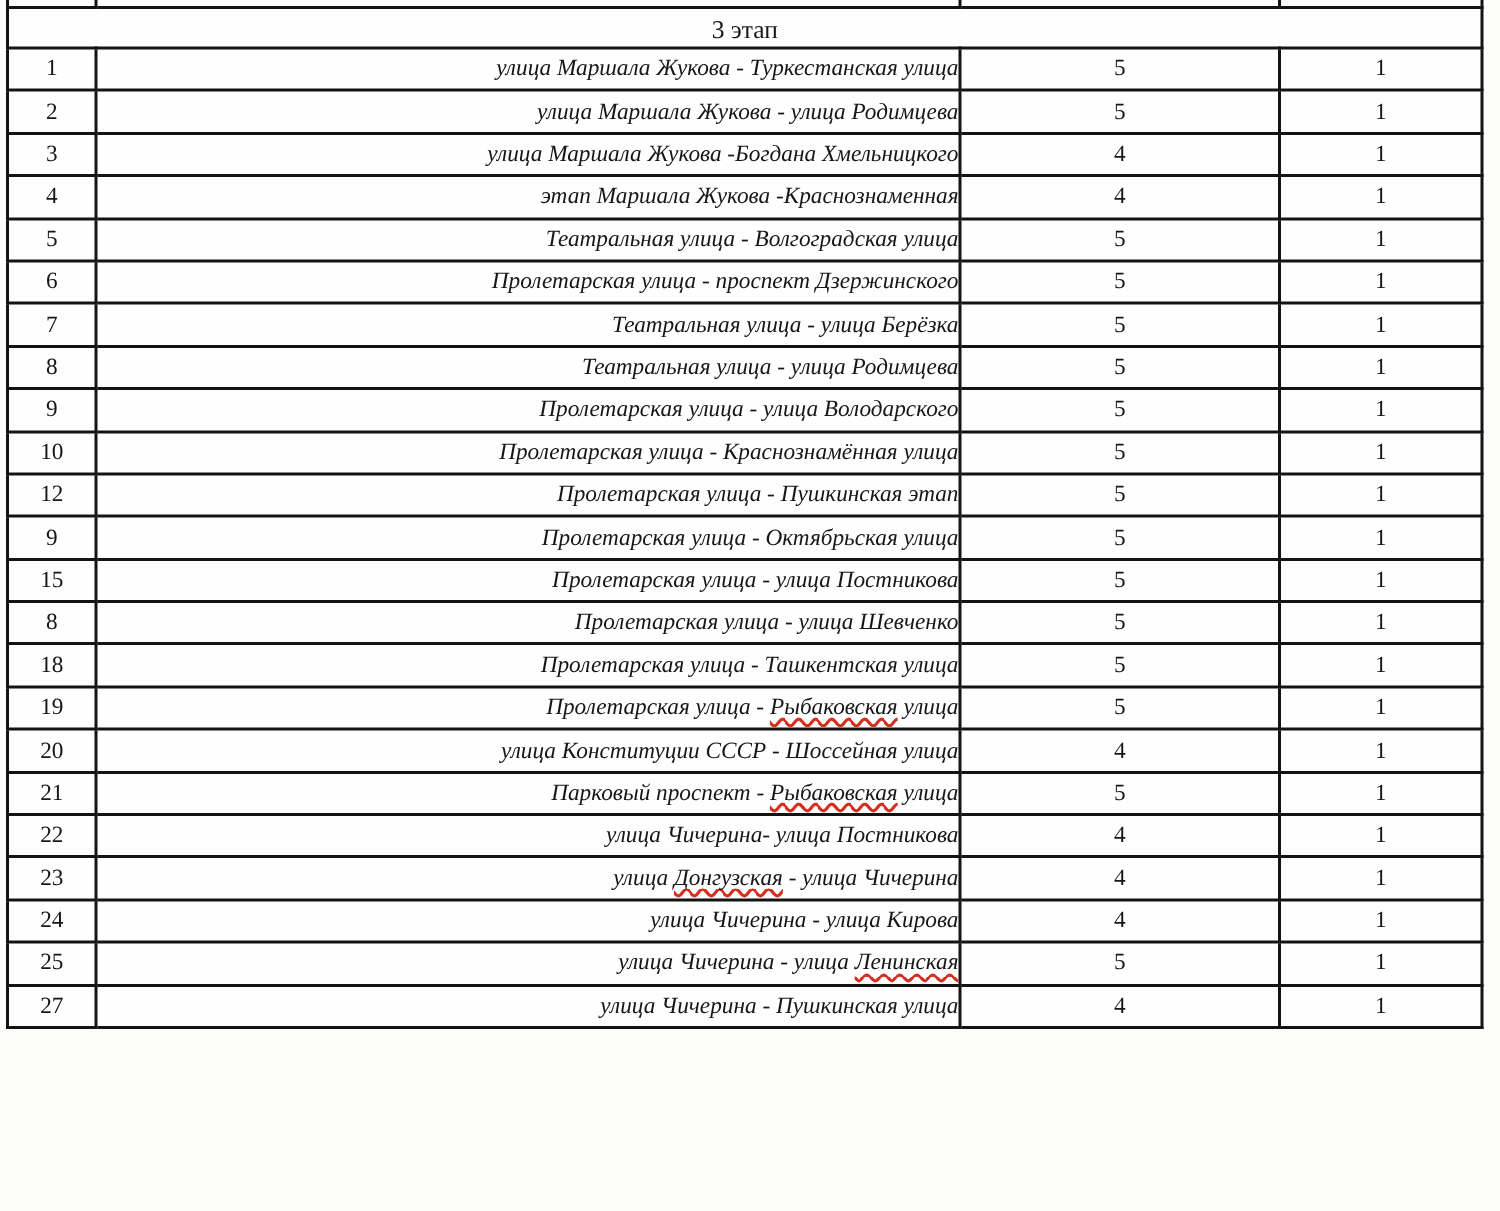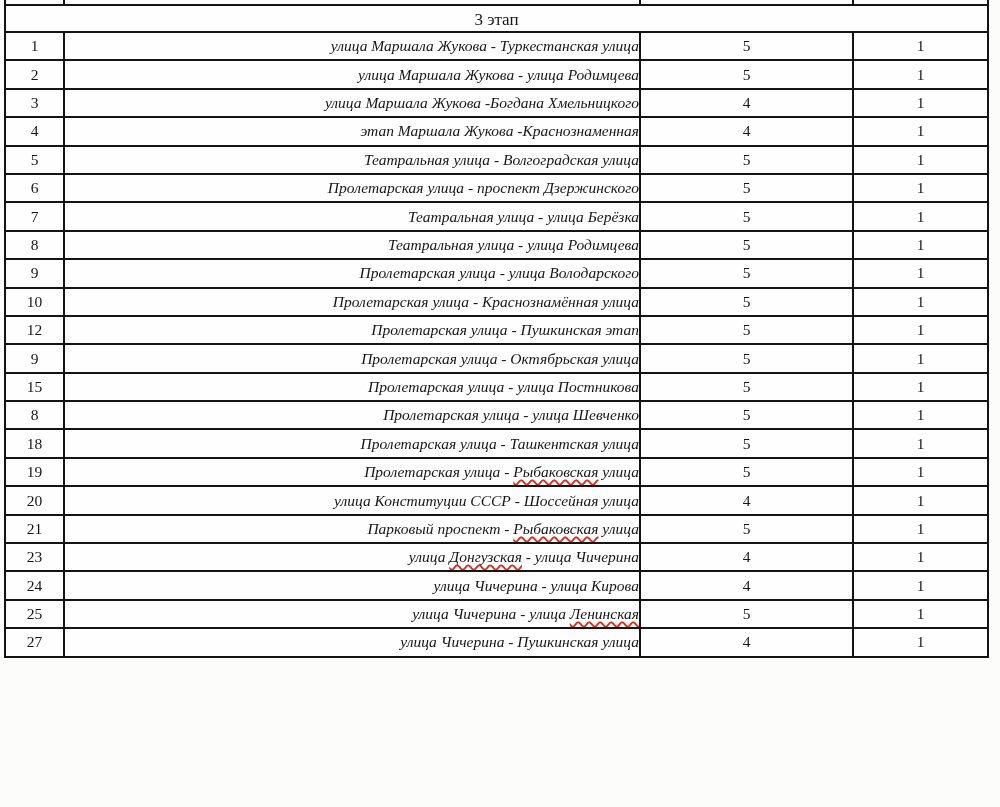--- a/index.html
+++ b/index.html
@@ -179,20 +179,26 @@
           <td class="c-score">4</td>
           <td class="c-count">1</td>
         </tr>
         <tr class="data-row">
           <td class="c-num">21</td>
           <td class="c-name"><span>Парковый проспект - </span><span class="misspell">Рыбаковская</span><span> улица</span></td>
           <td class="c-score">5</td>
           <td class="c-count">1</td>
         </tr>
         <tr class="data-row">
+          <td class="c-num">22</td>
+          <td class="c-name"><span>улица Чичерина- улица Постникова</span></td>
+          <td class="c-score">4</td>
+          <td class="c-count">1</td>
+        </tr>
+        <tr class="data-row">
           <td class="c-num">23</td>
           <td class="c-name"><span>улица </span><span class="misspell">Донгузская</span><span> - улица Чичерина</span></td>
           <td class="c-score">4</td>
           <td class="c-count">1</td>
         </tr>
         <tr class="data-row">
           <td class="c-num">24</td>
           <td class="c-name"><span>улица Чичерина - улица Кирова</span></td>
           <td class="c-score">4</td>
           <td class="c-count">1</td>

